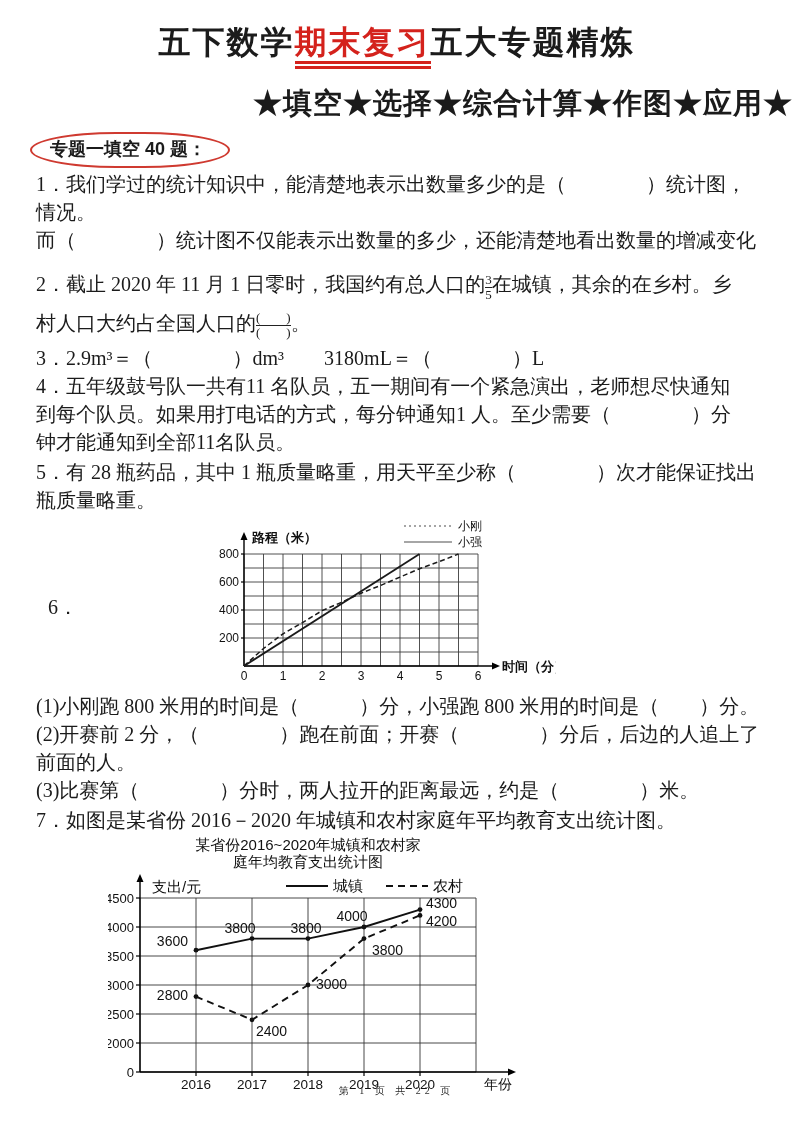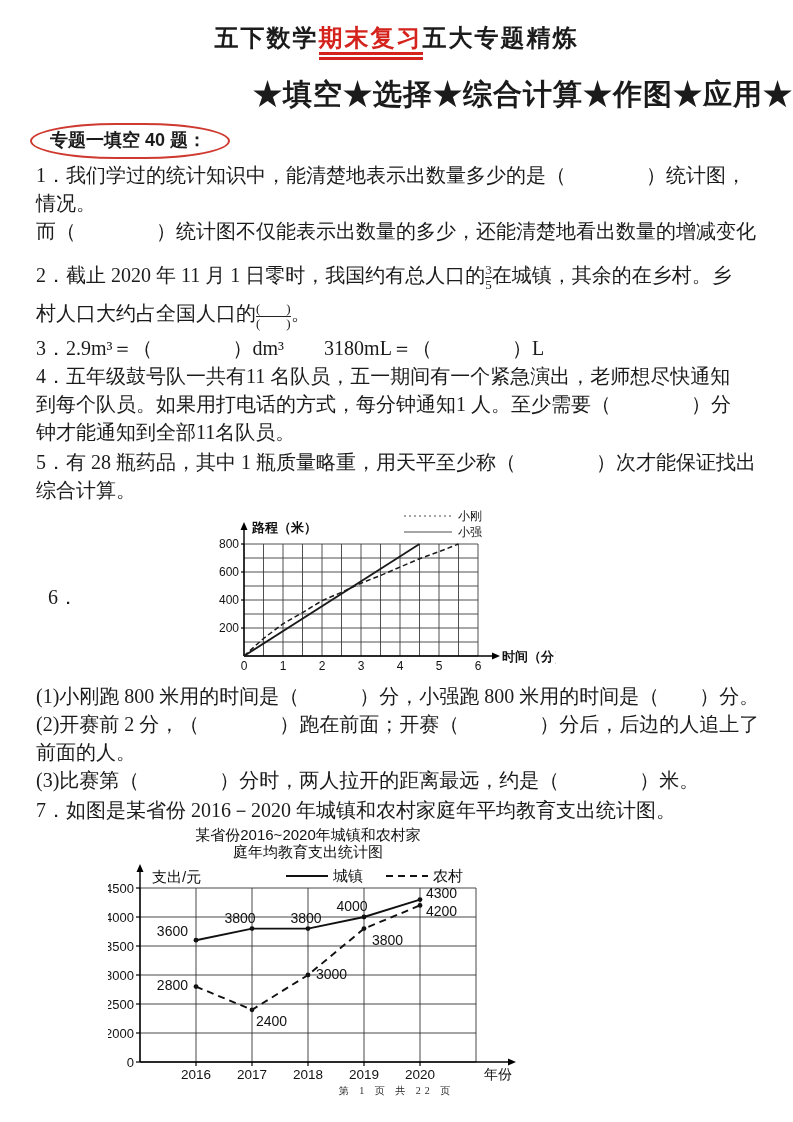--- a/index.html
+++ b/index.html
@@ -1,19 +1,19 @@
 <!DOCTYPE html>
 <html><head>
 <meta charset="utf-8">
 <style>
   html,body{margin:0;padding:0;background:#e8e8e8;}
   .page{width:793px;height:1122px;margin:0 auto;background:#ffffff;position:relative;
         color:#1b1b1b;font-family:"Liberation Serif",serif;overflow:hidden;}
   .title{text-align:center;font-family:"Liberation Sans",sans-serif;font-weight:bold;
-         font-size:24px;padding-top:24px;letter-spacing:2px;line-height:1.15;}
+         font-size:32px;padding-top:24px;letter-spacing:2px;line-height:1.15;}
   .title .red{color:#d4221c;border-bottom:8px double #d4221c;padding-bottom:1px;}
   .subtitle{text-align:right;font-family:"Liberation Sans",sans-serif;font-weight:bold;
             font-size:29px;margin-top:23px;letter-spacing:1px;}
   .section-wrap{margin:8px 0 2px 30px;}
   .oval{display:inline-block;border:2px solid #cf3a30;border-radius:50% / 58%;
         padding:3px 22px 5px 18px;font-size:18px;font-weight:bold;
         font-family:"Liberation Sans",sans-serif;}
   .q{margin:0 0 0 36px;font-size:20px;line-height:28px;}
   .q .line{white-space:nowrap;}
   .frac{display:inline-block;vertical-align:-0.60em;text-align:center;line-height:1.08;
@@ -56,21 +56,21 @@
   </div>
 
   <div class="q" style="margin-top:0;">
     <div class="line">4．五年级鼓号队一共有11 名队员，五一期间有一个紧急演出，老师想尽快通知</div>
     <div class="line">到每个队员。如果用打电话的方式，每分钟通知1 人。至少需要（　　　　）分</div>
     <div class="line">钟才能通知到全部11名队员。</div>
   </div>
 
   <div class="q" style="margin-top:2px;">
     <div class="line">5．有 28 瓶药品，其中 1 瓶质量略重，用天平至少称（　　　　）次才能保证找出</div>
-    <div class="line">综合计算。</div>
+    <div class="line">瓶质量略重。</div>
   </div>
 
   <div class="q6row">
     <div class="q6label">6．</div>
     <div id="chart1"><svg width="340" height="172" viewBox="0 0 340 172" font-family="&quot;Liberation Sans&quot;,sans-serif">
           <line x1="28" y1="38" x2="28" y2="150" stroke="#3c3c3c" stroke-width="0.9"></line>
           <line x1="47.5" y1="38" x2="47.5" y2="150" stroke="#3c3c3c" stroke-width="0.9"></line>
           <line x1="67" y1="38" x2="67" y2="150" stroke="#3c3c3c" stroke-width="0.9"></line>
           <line x1="86.5" y1="38" x2="86.5" y2="150" stroke="#3c3c3c" stroke-width="0.9"></line>
           <line x1="106" y1="38" x2="106" y2="150" stroke="#3c3c3c" stroke-width="0.9"></line>

